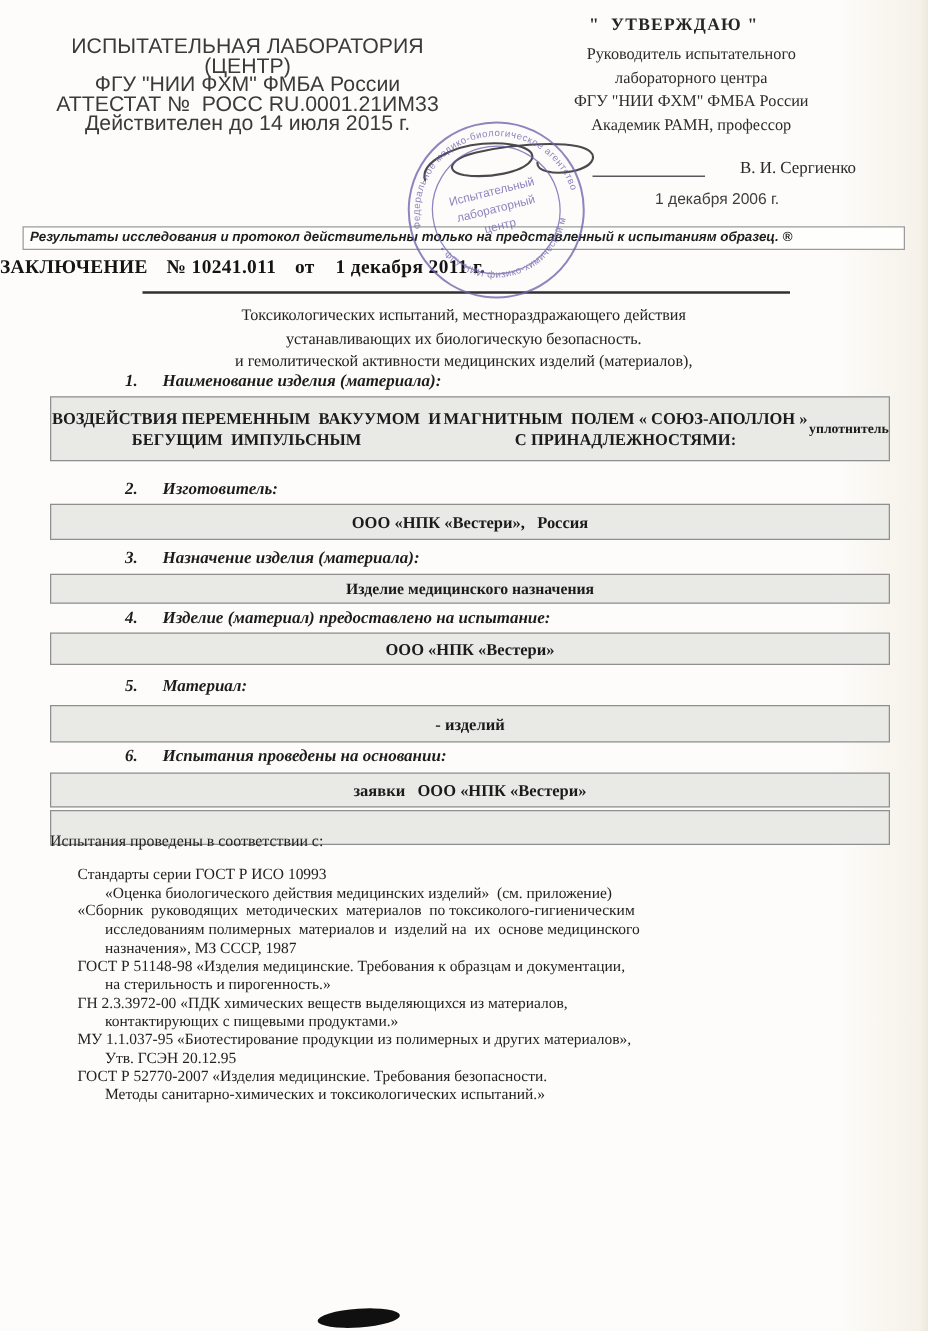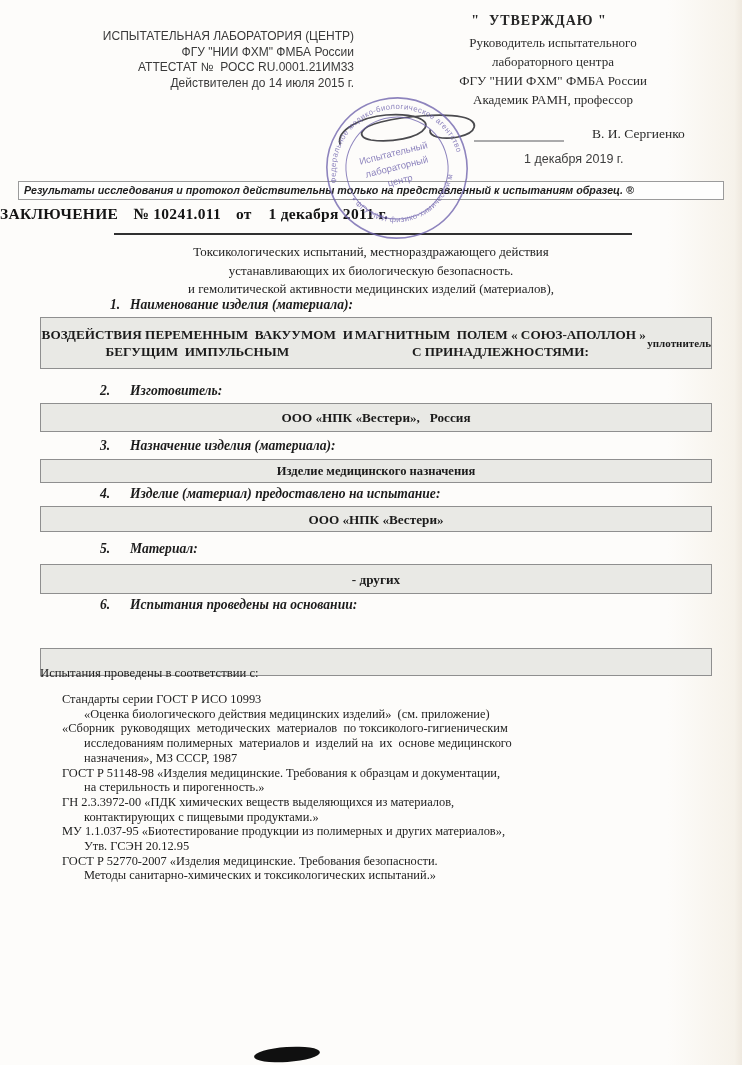--- a/index.html
+++ b/index.html
@@ -6,22 +6,22 @@
   body{width:742px;height:1065px;overflow:hidden;background:#e8e8e8;}
   .page{
     position:relative;width:742px;height:1065px;
     background:linear-gradient(90deg,#fdfcfa 0%,#fdfcfa 90%,#f6f2ea 99%,#efe9df 100%);
     font-family:"Liberation Serif","DejaVu Serif",serif;
     color:#262626;
   }
   .pre{white-space:pre-wrap;}
 
   
-  .lab-block{position:absolute;left:42px;top:29px;width:312px;text-align:right;
-    font-family:"Liberation Sans","DejaVu Sans",sans-serif;font-size:12px;line-height:15.5px;color:#3a3a3a;}
+  .lab-block{position:absolute;left:42px;top:29px;width:312px;text-align:center;
+    font-family:"Liberation Sans","DejaVu Sans",sans-serif;font-size:17px;line-height:15.5px;color:#3a3a3a;}
 
   
   .approval{position:absolute;left:392px;top:13px;width:322px;text-align:center;}
   .approve-quote{font-weight:bold;font-size:14px;letter-spacing:1px;width:232px;margin:0 auto 4px auto;transform:translateX(-14px);}
   .approval-lines{font-size:13px;line-height:19px;color:#2c2c2c;}
   .signer{position:absolute;left:592px;top:126px;font-size:13.5px;color:#2a2a2a;}
   .approval-date{position:absolute;left:524px;top:152px;font-family:"Liberation Sans","DejaVu Sans",sans-serif;font-size:12.5px;color:#3d3d3d;}
 
   
   .stamp{position:absolute;left:322px;top:93px;width:150px;height:150px;z-index:3;
@@ -45,21 +45,21 @@
     font-size:12.9px;line-height:18.5px;color:#222;}
 
   
   .item-label{position:absolute;left:100px;font-weight:bold;font-style:italic;font-size:13.6px;color:#1c1c1c;}
   .item-num{display:inline-block;min-width:30px;}
   .value-box{position:absolute;left:40px;width:670px;background:#e9e9e5;border:1px solid #8f8f8f;
     display:flex;flex-direction:row;justify-content:center;align-items:center;
     font-weight:bold;font-size:13px;color:#1b1b1b;text-align:center;}
   .box-line.big{font-size:13.2px;line-height:17px;}
   .box-line.small{font-size:11px;line-height:14px;}
-  .i1l{top:297px;text-align:center;} .b1{top:317px;height:50px;}
+  .i1l{top:297px;} .b1{top:317px;height:50px;}
   .i2l{top:383px;} .b2{top:403px;height:27px;}
   .i3l{top:438px;} .b3{top:459px;height:22px;font-size:12.6px;}
   .i4l{top:486px;} .b4{top:506px;height:24px;}
   .i5l{top:541px;} .b5{top:564px;height:28px;}
   .i6l{top:597px;} .b6{top:618px;height:26px;} .b6x{top:648px;height:26px;}
 
   
   .compliance-intro{position:absolute;left:40px;top:666px;font-size:12.7px;color:#222;}
   .standards{position:absolute;left:62px;top:692px;width:615px;font-size:12.4px;line-height:14.7px;color:#222;}
   .std{white-space:pre-wrap;}
@@ -84,21 +84,21 @@
   <div class="approval">
     <div class="approve-quote pre">"  УТВЕРЖДАЮ "</div>
     <div class="approval-lines">
       <div class="pre">Руководитель испытательного</div>
       <div class="pre">лабораторного центра</div>
       <div class="pre">ФГУ "НИИ ФХМ" ФМБА России</div>
       <div class="pre">Академик РАМН, профессор</div>
     </div>
   </div>
   <div class="signer">В. И. Сергиенко</div>
-  <div class="approval-date">1 декабря 2019 г.</div>
+  <div class="approval-date">1 декабря 2006 г.</div>
 
   <svg class="signature" viewBox="0 0 250 48">
     <path d="M8,36 C4,22 30,9 54,7 C82,5 98,12 93,20 C87,30 58,35 39,32 C23,29 28,19 49,14 C74,8 110,5 130,9 C149,13 145,25 126,29 C111,32 97,29 98,22" fill="none" stroke="#4a4a4e" stroke-width="1.7" stroke-linecap="round"></path>
     <line x1="142" y1="33" x2="232" y2="33" stroke="#59595d" stroke-width="1.2"></line>
   </svg>
 
   <svg class="stamp" viewBox="0 0 150 150">
     <g transform="rotate(-14 75 75)" opacity="0.78">
       <circle cx="75" cy="75" r="70" fill="none" stroke-width="1.6" stroke="#6f63ad"></circle>
       <circle cx="75" cy="75" r="51" fill="none" stroke-width="1" stroke="#6f63ad"></circle>
@@ -160,25 +160,28 @@
     <span class="item-num">4.</span><span class="pre">Изделие (материал) предоставлено на испытание:</span>
   </div>
   <div class="value-box b4">
     <div class="box-line big pre">ООО «НПК «Вестери»</div>
   </div>
 
   <div class="item-label i5l">
     <span class="item-num">5.</span><span class="pre">Материал:</span>
   </div>
   <div class="value-box b5">
-    <div class="box-line big pre">- других</div>
+    <div class="box-line big pre">- изделий</div>
   </div>
 
   <div class="item-label i6l">
     <span class="item-num">6.</span><span class="pre">Испытания проведены на основании:</span>
+  </div>
+  <div class="value-box b6">
+    <div class="box-line big pre">заявки   ООО «НПК «Вестери»</div>
   </div>
   <div class="value-box b6x">
     <div class="box-line pre"></div>
   </div>
 
   <div class="compliance-intro pre">Испытания проведены в соответствии с:</div>
   <div class="standards">
     <div class="std">Стандарты серии ГОСТ Р ИСО 10993</div>
     <div class="std cont">«Оценка биологического действия медицинских изделий»  (см. приложение)</div>
     <div class="std">«Сборник  руководящих  методических  материалов  по токсиколого-гигиеническим</div>

